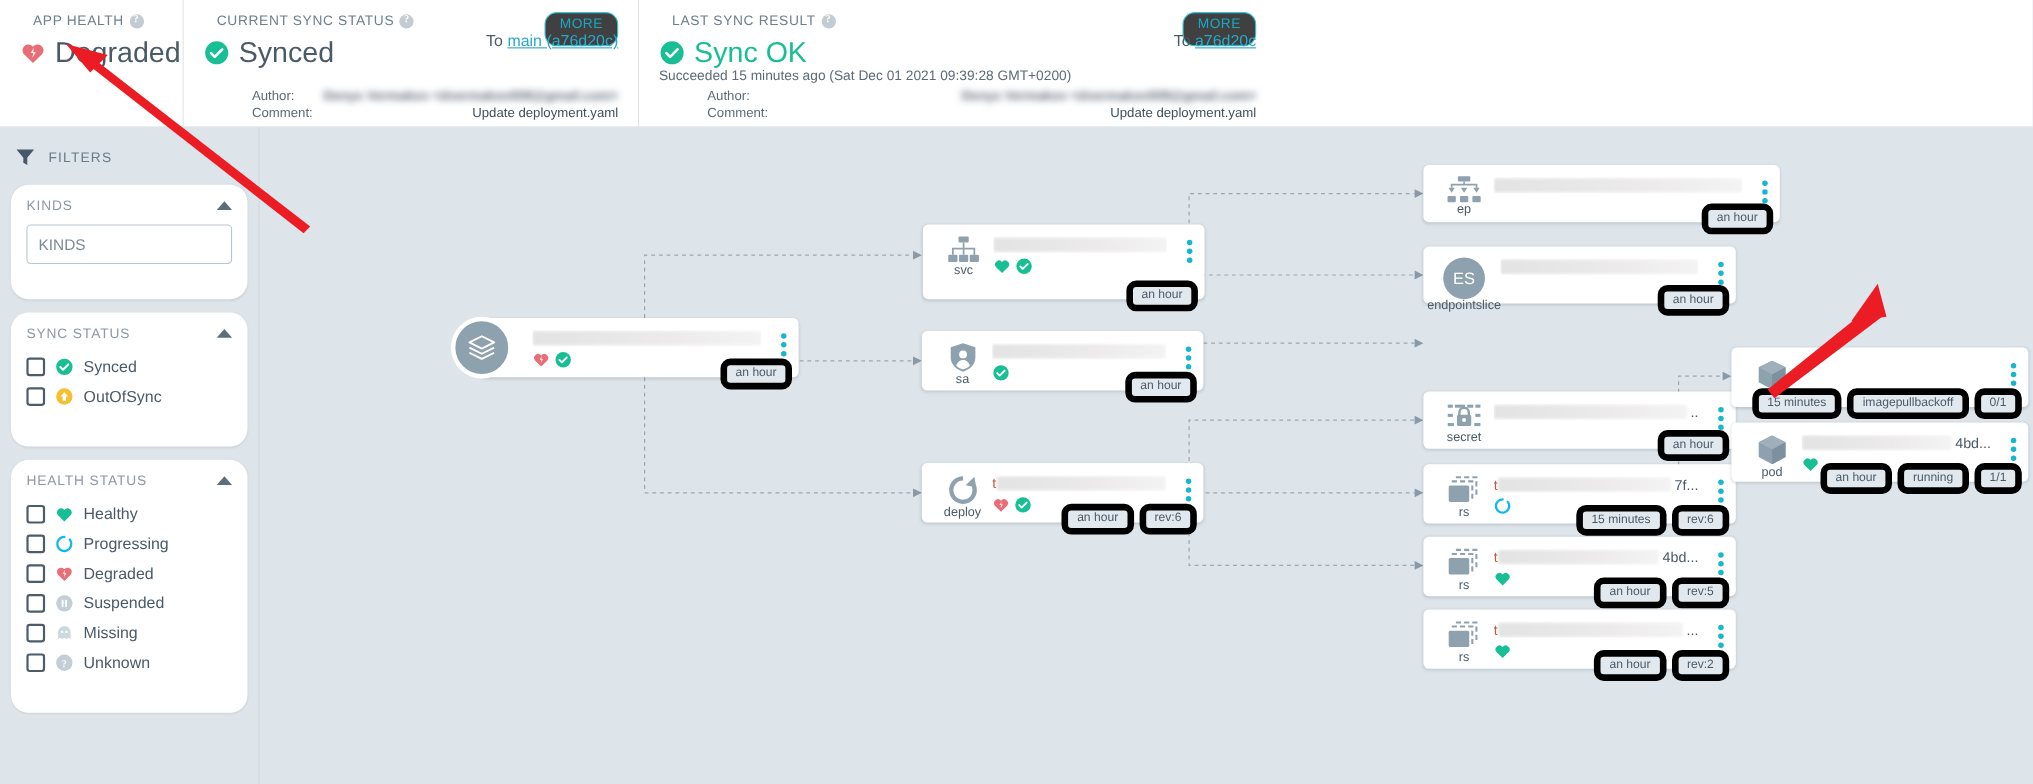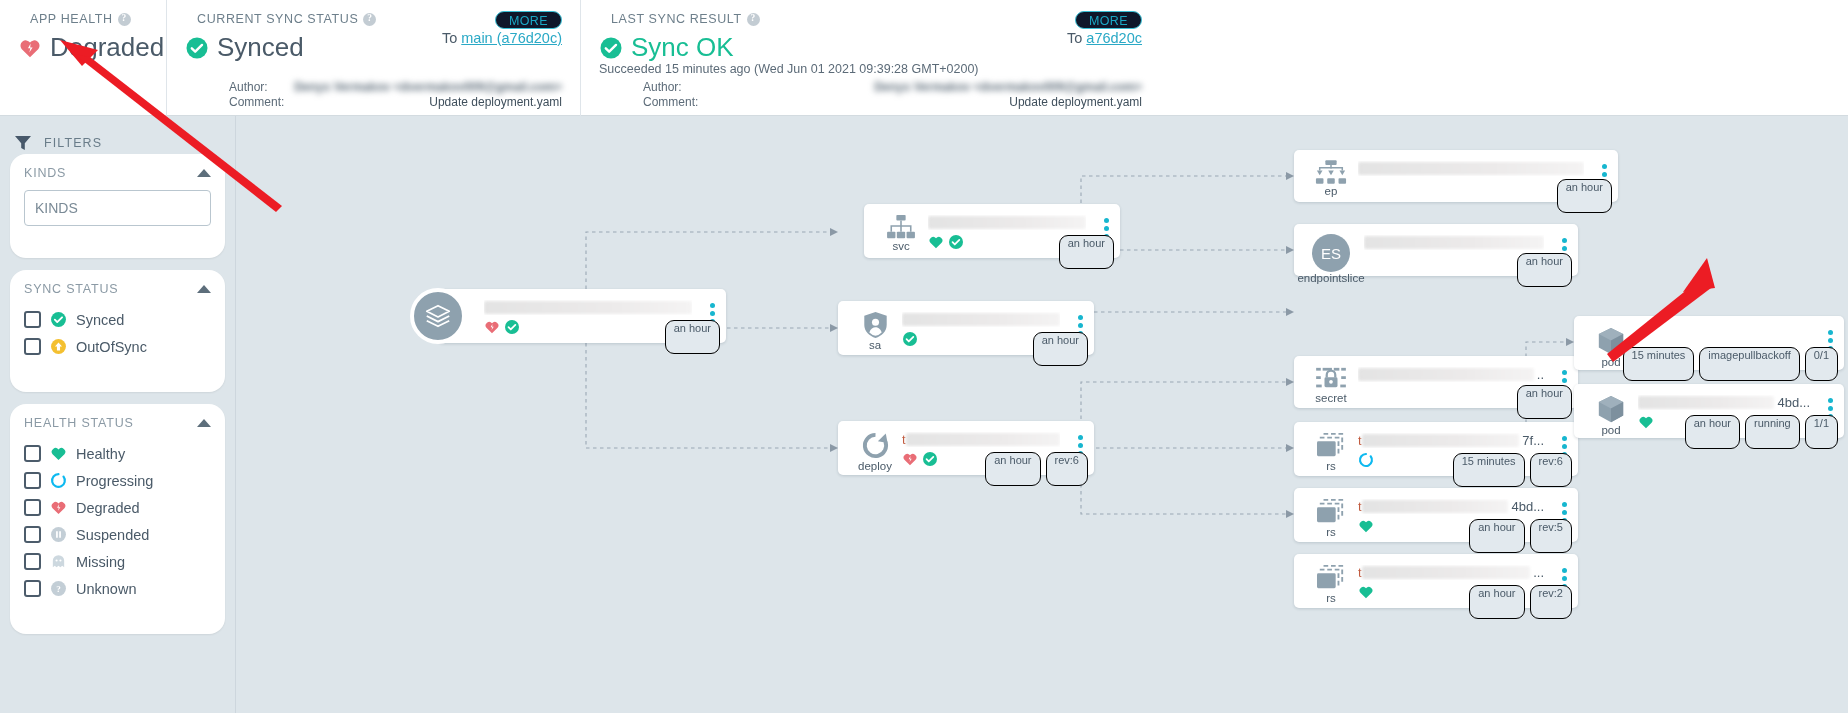--- a/index.html
+++ b/index.html
@@ -36,23 +36,23 @@
     line-height: 1; font-family: "Liberation Serif", serif;
   }
   .stat-value {
     margin-top: 6px; display: flex; align-items: center; gap: 8px;
     font-size: 26px; color: #4a5a68; font-weight: 400; white-space: nowrap;
   }
   .stat-value.ok { color: #18be94; }
 
   .more-btn {
     position: absolute; right: 18px; top: 11px;
-    border: 1px solid #39c0d6; color: #1ba7c4; background: #0f172a;
+    border: 1px solid #39c0d6; color: #1ba7c4; background: #404040;
     border-radius: 11px; font-size: 12.5px; letter-spacing: .4px;
-    padding: 2px 13px 0; cursor: pointer; font-weight: 400;
+    padding: 2px 13px 13px; cursor: pointer; font-weight: 400;
     font-family: "Liberation Sans", sans-serif;
   }
   .revision-line {
     position: absolute; right: 18px; top: 30px;
     font-size: 14.5px; color: #4a5a68; white-space: nowrap;
   }
   .revision-line .rev-link { color: #2aa9c6; }
 
   .succeeded-line {
     position: absolute; left: 18px; top: 62px;
@@ -72,21 +72,21 @@
   }
 
   
   .sidebar {
     position: absolute; left: 0; top: 116px; width: 236px; height: 597px;
     background: #dde5ea; border-right: 1px solid #cdd6dd;
     padding: 10px 10px 0 10px; overflow: hidden;
   }
   .filters-head {
     display: flex; align-items: center; gap: 12px;
-    padding: 8px 4px 2px 4px; color: #697c89;
+    padding: 8px 4px 16px 4px; color: #697c89;
     font-size: 12.5px; letter-spacing: 1.1px;
   }
   .filter-card {
     background: #fff; border-radius: 16px; padding: 12px 14px 32px;
     margin-bottom: 12px; box-shadow: 0 1px 2px rgba(0,0,0,.07);
   }
   .filter-card-head {
     display: flex; align-items: center; justify-content: space-between;
     color: #8b9aa5; font-size: 12.5px; letter-spacing: .8px; margin-bottom: 10px;
   }
@@ -145,22 +145,22 @@
     position: absolute; right: 11px; top: 14px;
     display: flex; flex-direction: column; gap: 3px; cursor: pointer;
   }
   .kebab i { width: 5px; height: 5px; border-radius: 50%; background: #17b6cf; display: block; }
 
   .badges {
     position: absolute; right: 6px; bottom: -11px;
     display: flex; gap: 5px;
   }
   .badge {
-    background: #e2e9ee; border: 1px solid #000000; border-radius: 9px;
-    font-size: 11px; color: #4a5a68; padding: 1px 8px 18px; white-space: nowrap;
+    background: #e2e9ee; border: 6px solid #000000; border-radius: 9px;
+    font-size: 11px; color: #4a5a68; padding: 1px 8px 2px; white-space: nowrap;
     line-height: 13px;
   }
 
   .root-circle {
     position: absolute; left: -28px; top: 50%; transform: translateY(-50%);
     width: 56px; height: 56px; border-radius: 50%; background: #8ea1ae;
     border: 4px solid #fff; display: flex; align-items: center; justify-content: center;
   }
   .es-circle {
     width: 38px; height: 38px; border-radius: 50%; background: #8ea1ae;
@@ -235,21 +235,21 @@
             <circle cx="12" cy="12" r="10.5" fill="#18be94"></circle>
             <path d="M6.8 12.3l3.4 3.4 6.8-6.8" stroke="#fff" stroke-width="2.4" fill="none" stroke-linecap="round" stroke-linejoin="round"></path>
           </svg>
         </span>
         <span>Sync OK</span>
       </div>
       <button class="more-btn">MORE</button>
       <div class="revision-line">
         <span>To </span><a class="rev-link" href="#">a76d20c</a>
       </div>
-      <div class="succeeded-line">Succeeded 15 minutes ago (Wed Jun 01 2021 09:39:28 GMT+0200)</div>
+      <div class="succeeded-line">Succeeded 15 minutes ago (Sat Dec 01 2021 09:39:28 GMT+0200)</div>
       <div class="meta-rows shifted">
         <div class="meta-row">
           <span class="meta-key">Author:</span>
           <span class="meta-val blurred">Denys Vermakov &lt;dvermakov009@gmail.com&gt;</span>
         </div>
         <div class="meta-row">
           <span class="meta-key">Comment:</span>
           <span class="meta-val">Update deployment.yaml</span>
         </div>
       </div>
@@ -441,21 +441,21 @@
       <div class="kebab">
           <i></i>
           <i></i>
           <i></i>
         </div>
       <div class="badges">
         <span class="badge">an hour</span>
       </div>
     </div>
 
-    <div class="node" style="left:628px; top:88px; width:256px; height:54px">
+    <div class="node" style="left:603px; top:88px; width:256px; height:68px">
       <div class="node-icon">
         <svg viewBox="0 0 34 28" width="32" height="26">
           <g fill="#8ea1ae">
             <rect x="12" y="1" width="10" height="6" rx="1"></rect>
             <rect x="2" y="19" width="9" height="7" rx="1"></rect>
             <rect x="12.5" y="19" width="9" height="7" rx="1"></rect>
             <rect x="23" y="19" width="9" height="7" rx="1"></rect>
           </g>
           <g stroke="#8ea1ae" stroke-width="1.7" fill="none">
             <path d="M17 7v6M6.5 19v-6h21v6M17 13v6"></path>

